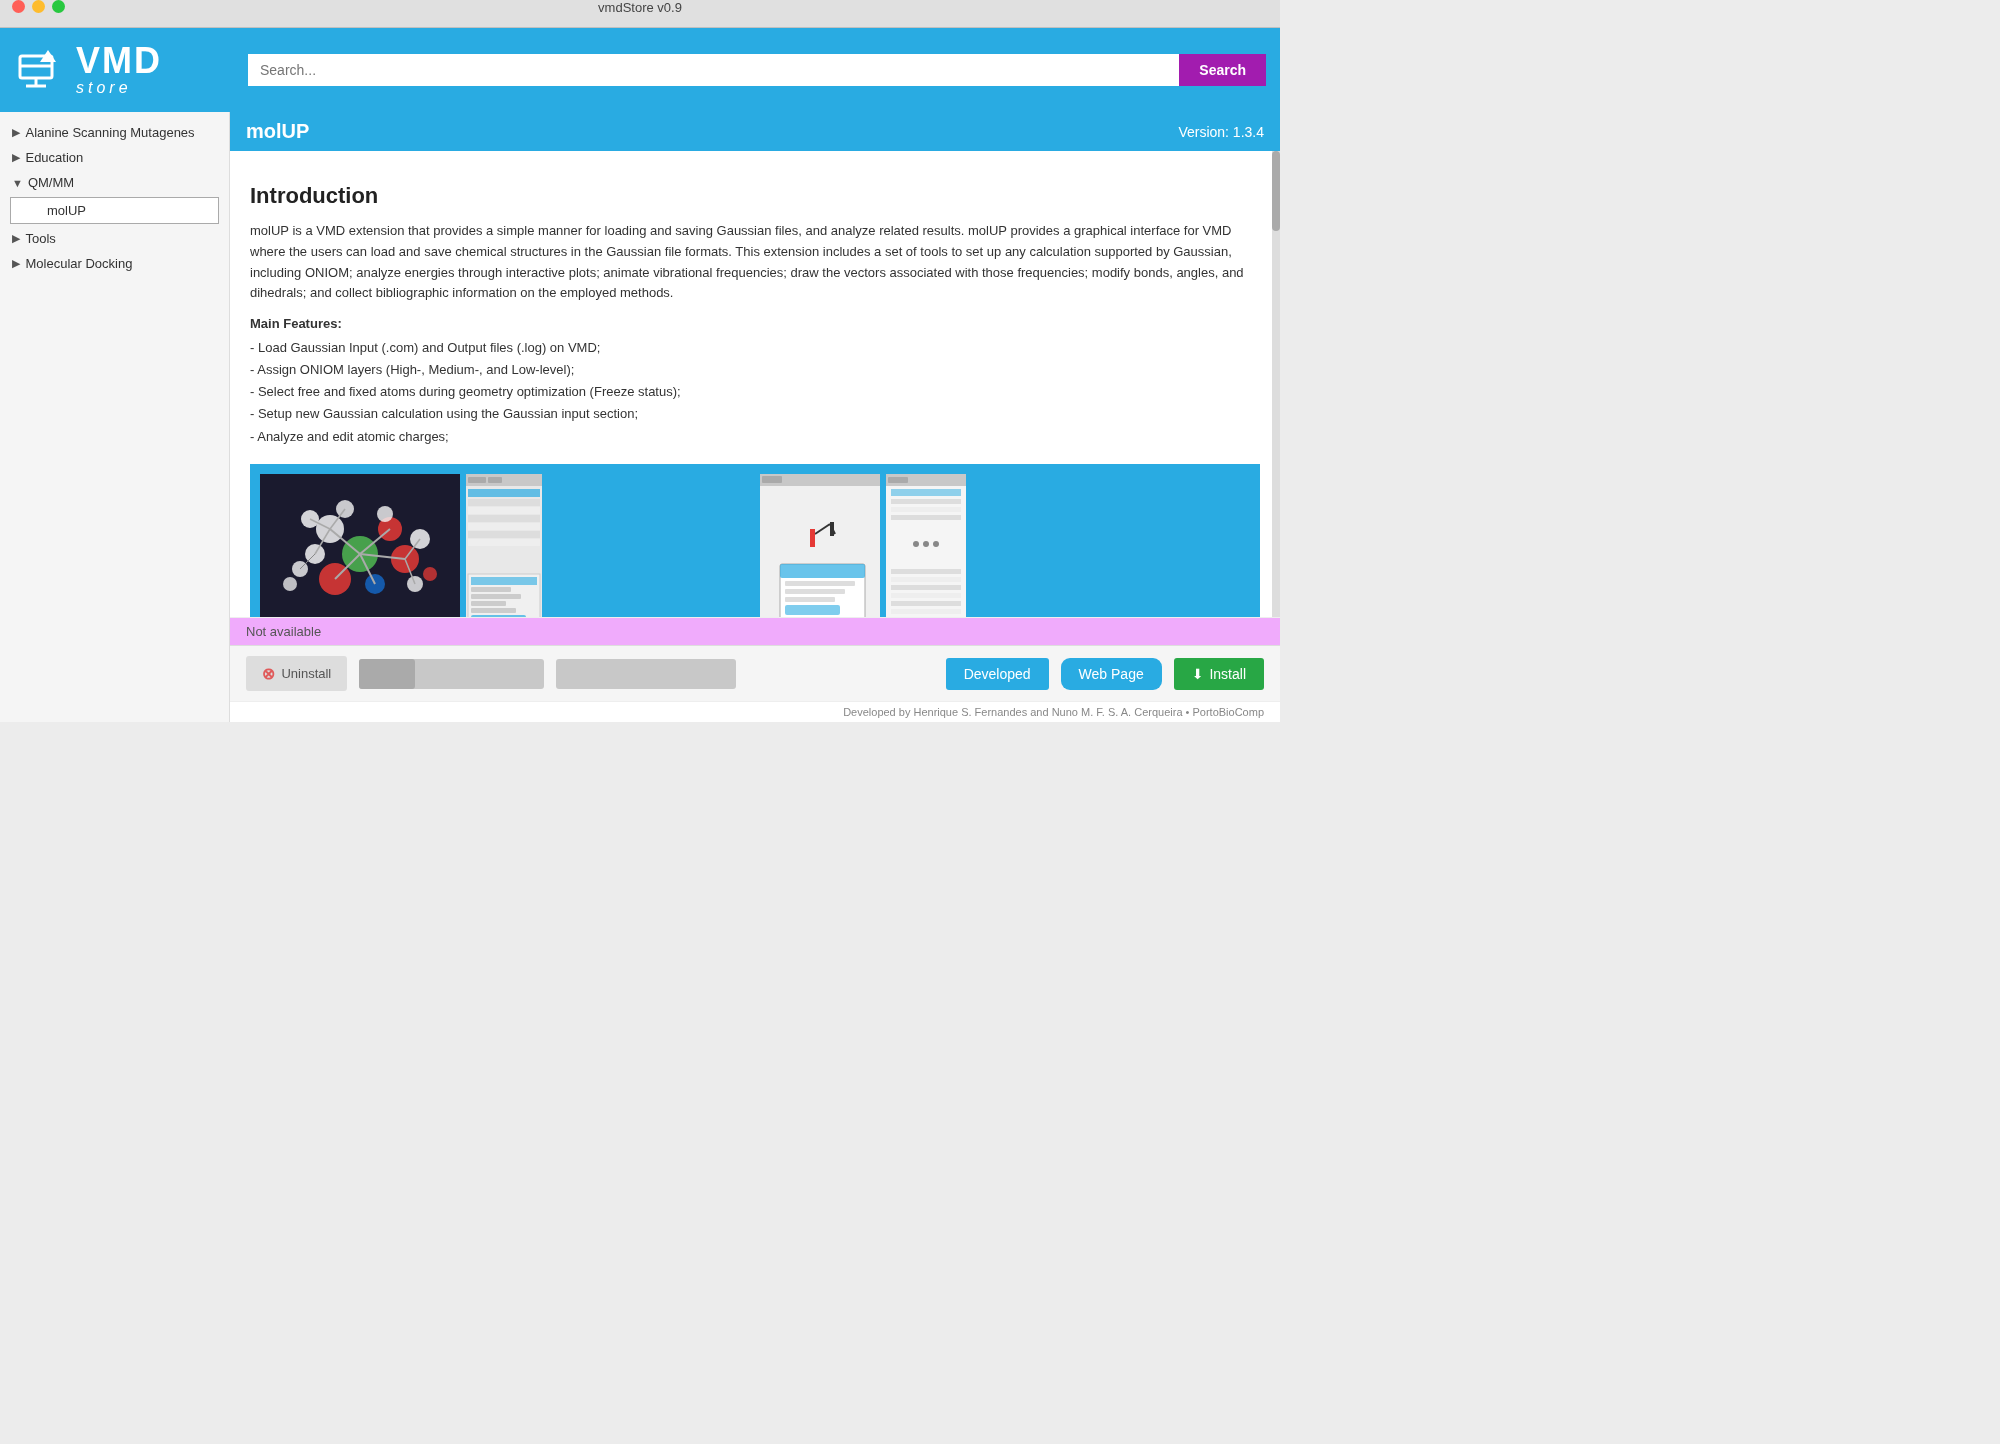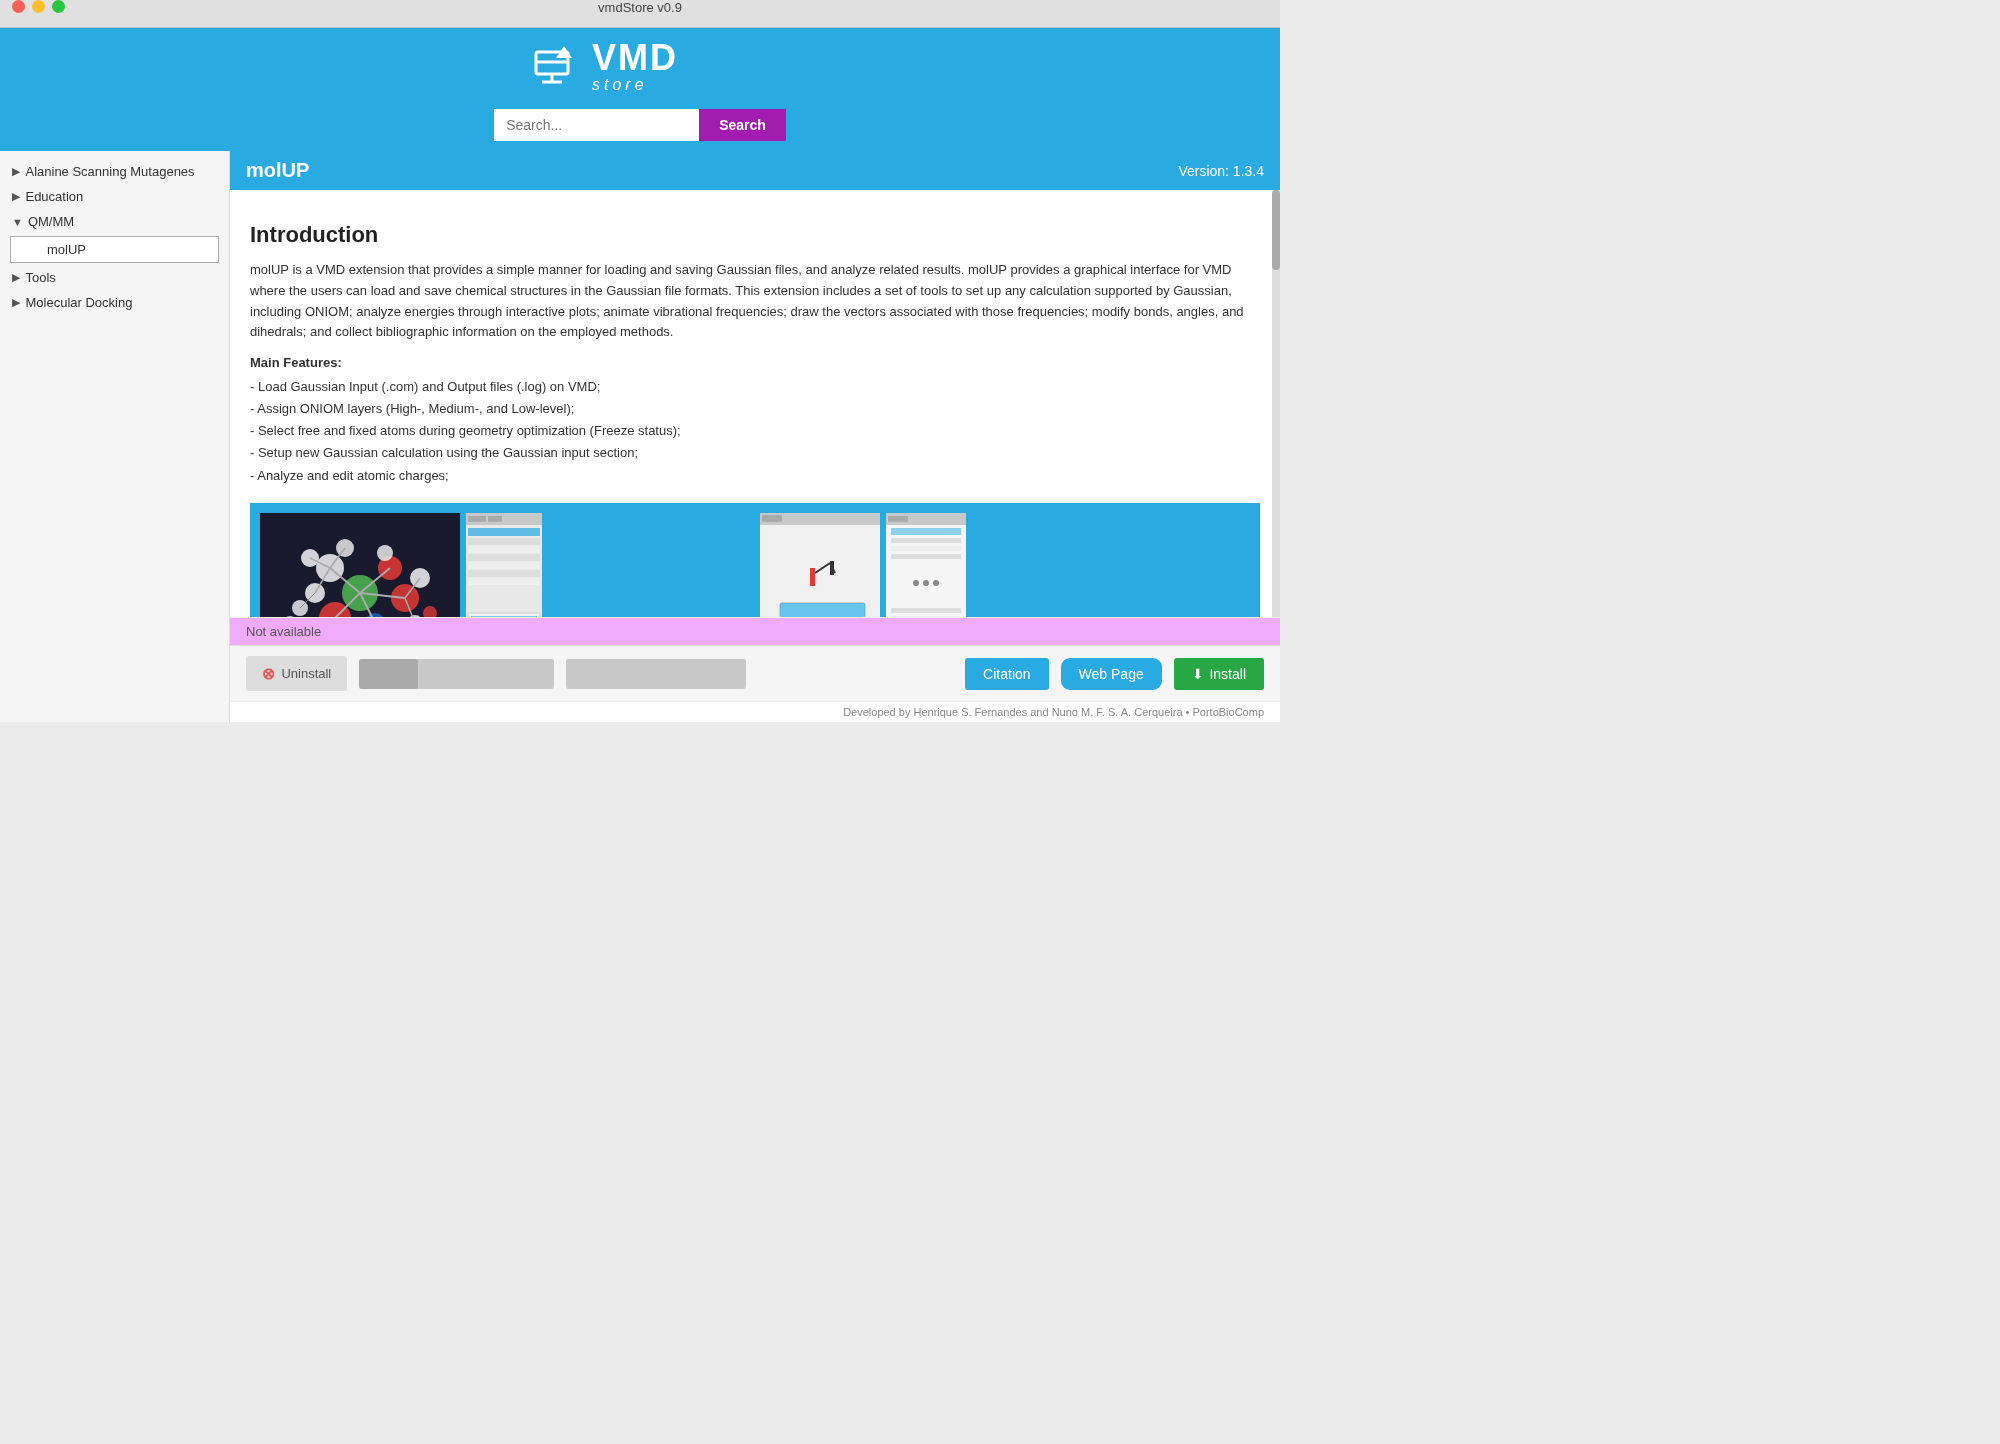--- a/index.html
+++ b/index.html
@@ -38,21 +38,20 @@
     }
 
     
     .header {
       background: #29abe2;
       display: flex;
       align-items: center;
       padding: 10px 14px;
       gap: 14px;
       min-height: 84px;
-      flex-direction: column;
     }
     .logo-area {
       display: flex;
       align-items: center;
       gap: 10px;
       min-width: 220px;
     }
     .logo-icon {
       color: white;
       font-size: 32px;
@@ -561,21 +560,21 @@
       <div class="action-bar">
         <button class="btn-uninstall">
           <span class="x-icon">⊗</span>
           <span>Uninstall</span>
         </button>
         <div class="progress-bar-container">
           <div class="progress-fill"></div>
         </div>
         <div style="width:180px; height:30px; background:#c8c8c8; border-radius:3px;"></div>
         <div class="spacer"></div>
-        <button class="btn-citation">Citation</button>
+        <button class="btn-citation">Developed</button>
         <button class="btn-webpage">Web Page</button>
         <button class="btn-install">
           <span>⬇</span>
           <span>Install</span>
         </button>
       </div>
 
       <div class="footer">
         <span>Developed by Henrique S. Fernandes and Nuno M. F. S. A. Cerqueira • PortoBioComp</span>
       </div>

